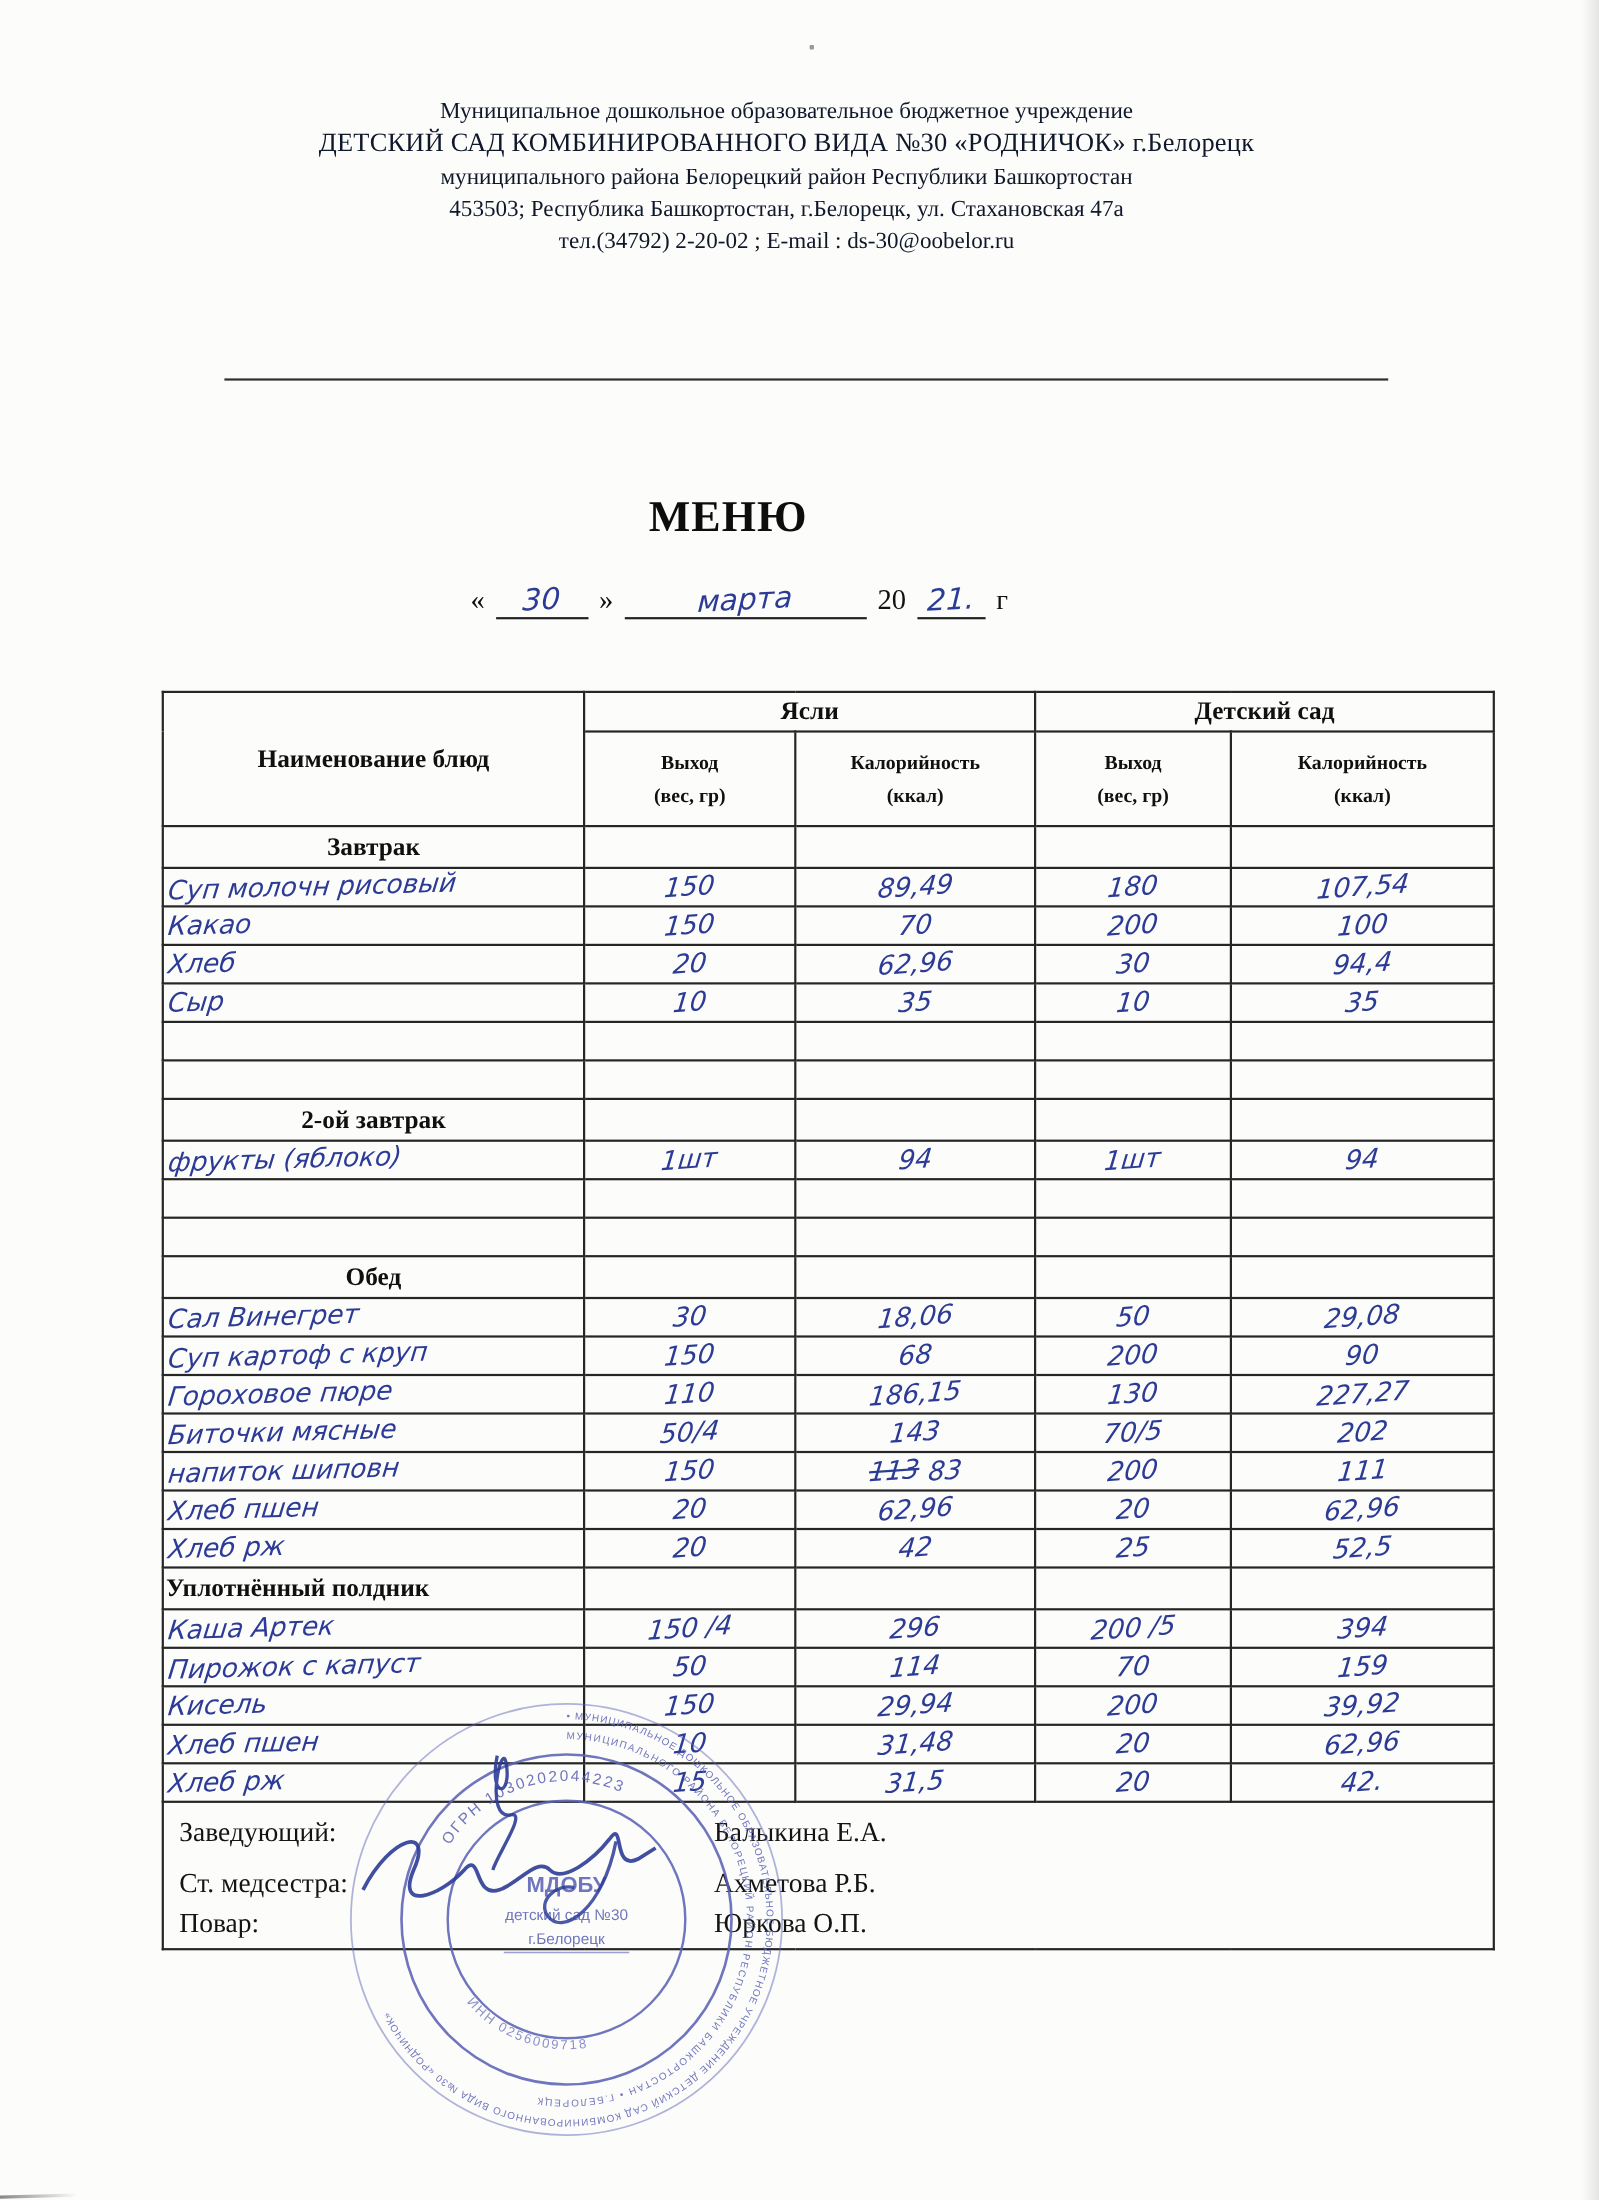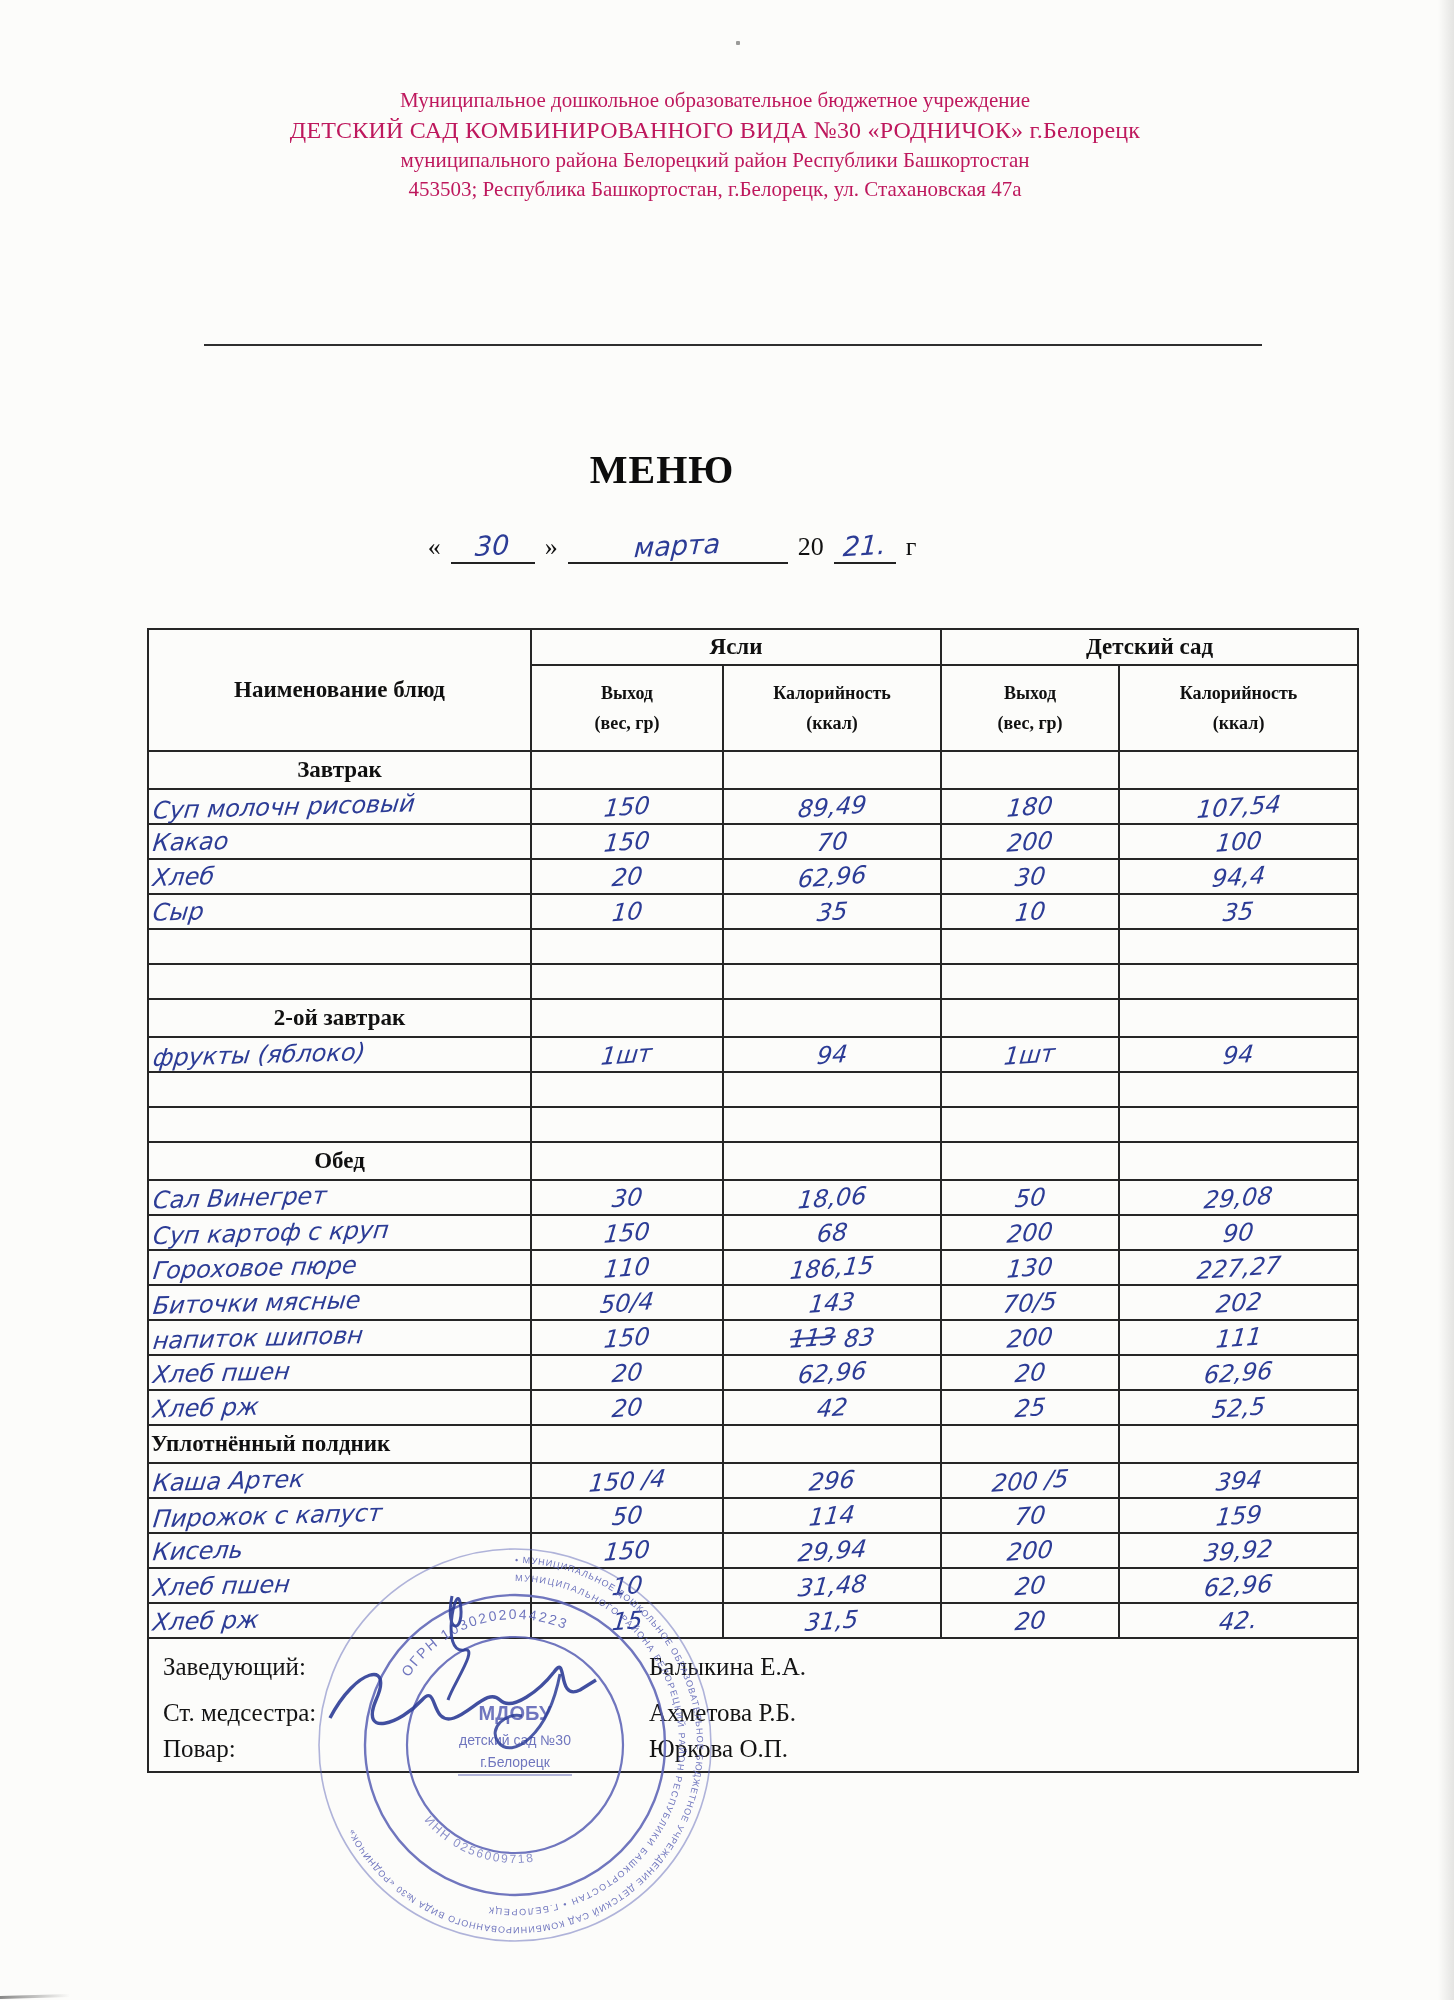--- a/index.html
+++ b/index.html
@@ -9,21 +9,21 @@
     font-family:"Liberation Serif",serif;color:#1c1c1c;
   }
   
   .edge-shadow-right{position:absolute;top:0;right:0;width:16px;height:2000px;
     background:linear-gradient(to right,rgba(0,0,0,0),rgba(120,120,118,0.18));}
   .edge-mark-bl{position:absolute;left:0;bottom:2px;width:70px;height:3px;
     background:linear-gradient(to right,rgba(40,40,40,.55),rgba(40,40,40,0));transform:rotate(-1.5deg);}
   .dot-artifact{position:absolute;left:736px;top:41px;width:4px;height:4px;background:#9a9a98;border-radius:1px;}
   
   .org{position:absolute;top:86px;left:0;right:24px;text-align:center;
-    font-size:21px;line-height:29px;color:#be185d;}
+    font-size:21px;line-height:29px;color:#0f172a;}
   .org .big{font-size:24px;line-height:31px;letter-spacing:.2px;}
   .rule{position:absolute;top:344px;left:204px;width:1058px;height:2px;background:#2f2f2f;}
   
   .menu-title{position:absolute;top:446px;left:0;right:130px;margin:0;text-align:center;
     font-size:40px;font-weight:bold;letter-spacing:1px;color:#0d0d0d;}
   .date-line{position:absolute;top:530px;left:0;right:0;display:flex;justify-content:center;
     align-items:baseline;gap:10px;font-size:26px;color:#111;transform:translateX(-55px);}
   .blank{display:inline-block;border-bottom:2px solid #222;text-align:center;}
   .blank.day{min-width:84px;}
   .blank.month{min-width:220px;}
@@ -65,20 +65,21 @@
 
   <div class="edge-shadow-right"></div>
   <div class="edge-mark-bl"></div>
   <div class="dot-artifact"></div>
 
   <header class="org">
     <div>Муниципальное дошкольное образовательное бюджетное учреждение</div>
     <div class="big">ДЕТСКИЙ САД КОМБИНИРОВАННОГО ВИДА  №30 «РОДНИЧОК» г.Белорецк</div>
     <div>муниципального района Белорецкий район Республики Башкортостан</div>
     <div>453503; Республика Башкортостан, г.Белорецк, ул. Стахановская 47а</div>
+    <div>тел.(34792) 2-20-02 ; E-mail : ds-30@oobelor.ru</div>
   </header>
 
   <div class="rule"></div>
 
   <h1 class="menu-title">МЕНЮ</h1>
 
   <div class="date-line">
     <span>«</span>
     <span class="blank day"><span class="hw">30</span></span>
     <span>»</span>

